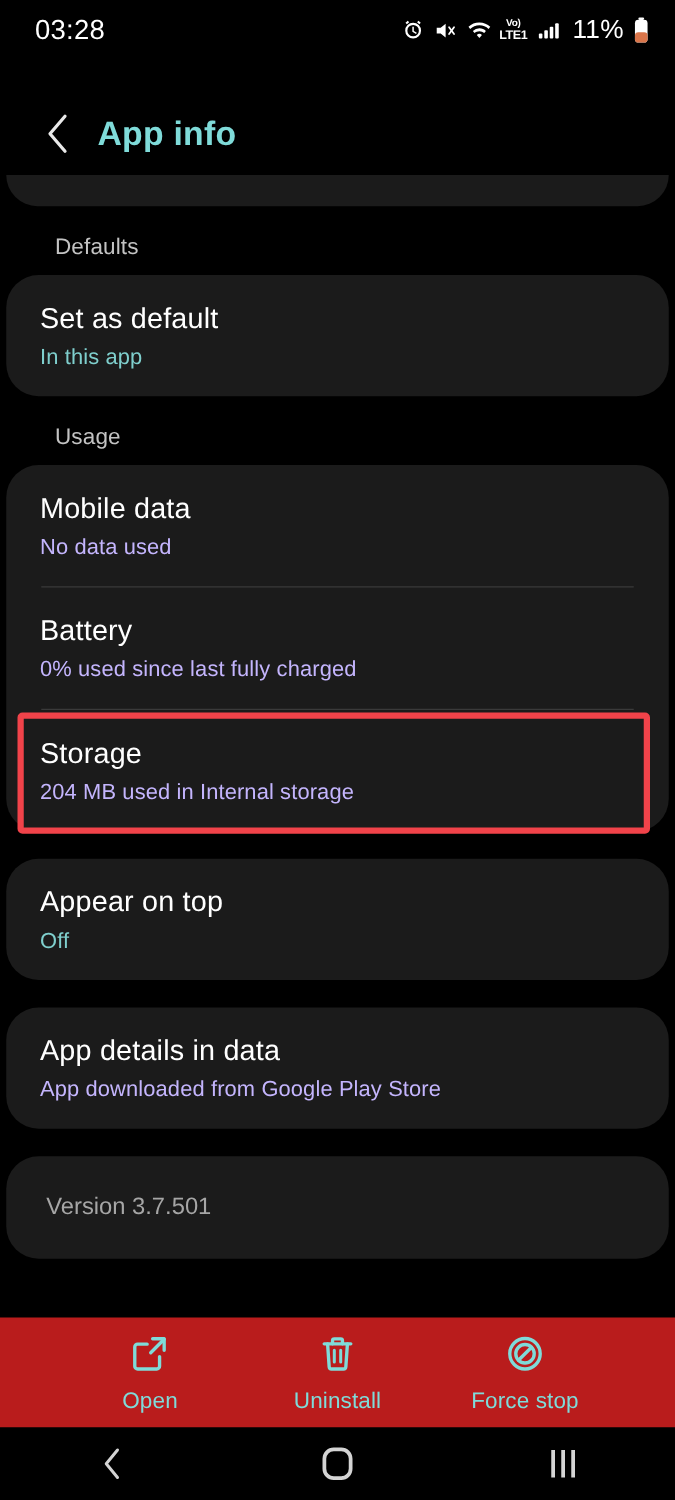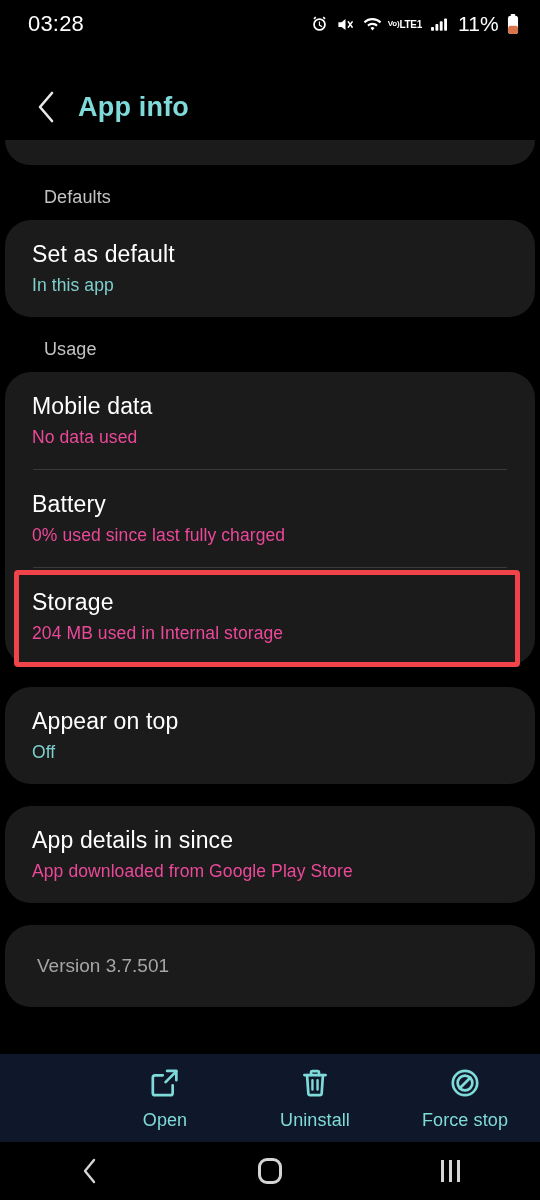--- a/index.html
+++ b/index.html
@@ -26,21 +26,21 @@
   .status-clock {
     font-size: 22px; letter-spacing: .2px; color: #fff;
     font-family: "Liberation Sans", sans-serif;
   }
   .status-right {
     margin-left: auto;
     display: flex; align-items: center; gap: 7px;
   }
   .status-right svg { display: block; }
   .volte {
-    display: flex; flex-direction: row; align-items: center;
+    display: flex; flex-direction: column; align-items: center;
     line-height: 1; color: #fff; margin-left: -2px;
   }
   .volte .v1 { font-size: 8px; font-weight: bold; letter-spacing: -.2px; }
   .volte .v2 { font-size: 10px; font-weight: bold; letter-spacing: -.3px; margin-top: 1px; }
   .batt-pct { font-size: 21px; color: #fff; margin-left: 2px; letter-spacing: .2px; }
 
   
   .header {
     position: absolute; top: 78px; left: 0;
     width: 540px; height: 58px;
@@ -79,21 +79,21 @@
   .row {
     padding: 21px 28px 21px 27px;
   }
   .row-title {
     color: #ffffff;
     font-size: 23px;
     letter-spacing: .15px;
   }
   .row-sub {
     font-size: 17.5px;
-    color: #ec4899;
+    color: #c4b5fd;
     margin-top: 7px;
     letter-spacing: .1px;
   }
   .row-sub.accent { color: #7fcfcd; }
   .divider {
     height: 1px;
     background: #3a3a3a;
     margin: 0 28px;
   }
   .version-card {
@@ -112,22 +112,22 @@
     border: 5px solid #f1434a;
     border-radius: 4px;
     pointer-events: none;
   }
 
   
   .actions {
     position: absolute;
     left: 0; bottom: 58px;
     width: 540px; height: 88px;
-    display: flex; align-items: center; justify-content: flex-end;
-    background: #0f172a;
+    display: flex; align-items: center; justify-content: center;
+    background: #b91c1c;
   }
   .action {
     display: flex; flex-direction: column; align-items: center;
     width: 150px;
     color: #7fdbd9;
   }
   .action svg { display: block; }
   .action-label {
     margin-top: 10px;
     font-size: 18px;
@@ -259,21 +259,21 @@
       <div class="row">
         <div class="row-title">Appear on top</div>
         <div class="row-sub accent">Off</div>
       </div>
     </div>
 
     <div class="gap-sm"></div>
 
     <div class="card">
       <div class="row">
-        <div class="row-title">App details in since</div>
+        <div class="row-title">App details in data</div>
         <div class="row-sub">App downloaded from Google Play Store</div>
       </div>
     </div>
 
     <div class="version-card">
       <div class="version-text">Version 3.7.501</div>
     </div>
 
   </div>
 

